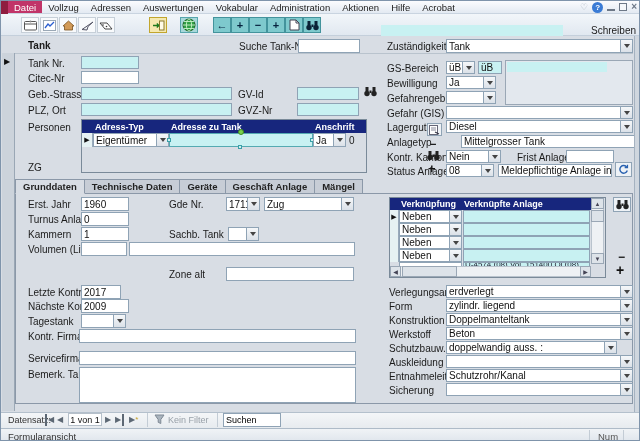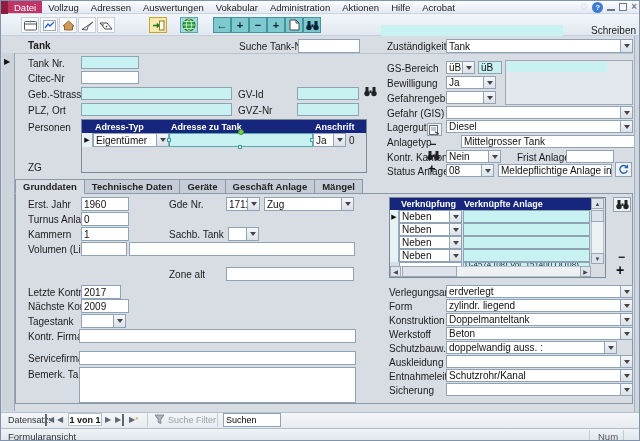--- a/index.html
+++ b/index.html
@@ -465,29 +465,29 @@
         <span class="arr"></span>
       </span>
     </div>
 
   <div class="abs" style="left:633px;top:35px;width:6px;height:376px;background:#cfd6de;border-left:1px solid #a5b2c0"></div>
 
   <div class="navbar"></div>
   <span class="lbl" style="left:7px;top:414px;font-size:9px;color:#333">Datensatz:</span>
   <span class="navglyph" style="left:44px;top:413px;border-left:2px solid #5d6874;padding-left:1px">◀</span>
   <span class="navglyph" style="left:56px;top:413px">◀</span>
-  <div class="fld" style="left:67px;top:412px;width:34px;height:13px;justify-content:center;font-size:9px;font-weight:bold;border-color:#b6c0ca">1 von 1</div>
+  <div class="fld" style="left:67px;top:412px;width:34px;height:13px;justify-content:center;font-size:9px;font-weight:normal;border-color:#b6c0ca">1 von 1</div>
   <span class="navglyph" style="left:104px;top:413px">▶</span>
   <span class="navglyph" style="left:114px;top:413px;border-right:2px solid #5d6874;padding-right:1px">▶</span>
   <span class="navglyph" style="left:128px;top:413px">▶<span style="color:#c9a227">*</span></span>
   <div class="vsep" style="left:146px;top:412px;height:14px"></div>
   <span class="abs" style="left:153px;top:413px"><svg width="11" height="11">
         <path d="M1 1 H10 L6.8 5.5 V9.5 L4.2 8.3 V5.5 Z" fill="#aab4be" stroke="#7e8994"></path>
       </svg></span>
-  <span class="lbl" style="left:167px;top:414px;font-size:9px;color:#99a1a9">Suche Filter</span>
+  <span class="lbl" style="left:167px;top:414px;font-size:9px;color:#99a1a9">Kein Filter</span>
   <div class="vsep" style="left:216px;top:412px;height:14px"></div>
   <input class="fld" style="left: 222px; top: 412px; width: 58px; height: 14px; font-size: 9px;" value="Suchen">
 
   <div class="statusbar"></div>
   <span class="lbl" style="left:7px;top:430px;font-size:9.5px;color:#333">Formularansicht</span>
   <div class="vsep" style="left:588px;top:429px;height:11px"></div>
   <span class="lbl" style="left:597px;top:430px;font-size:9.5px;color:#555">Num</span>
   <div class="vsep" style="left:622px;top:429px;height:11px"></div>
 
 </div>

